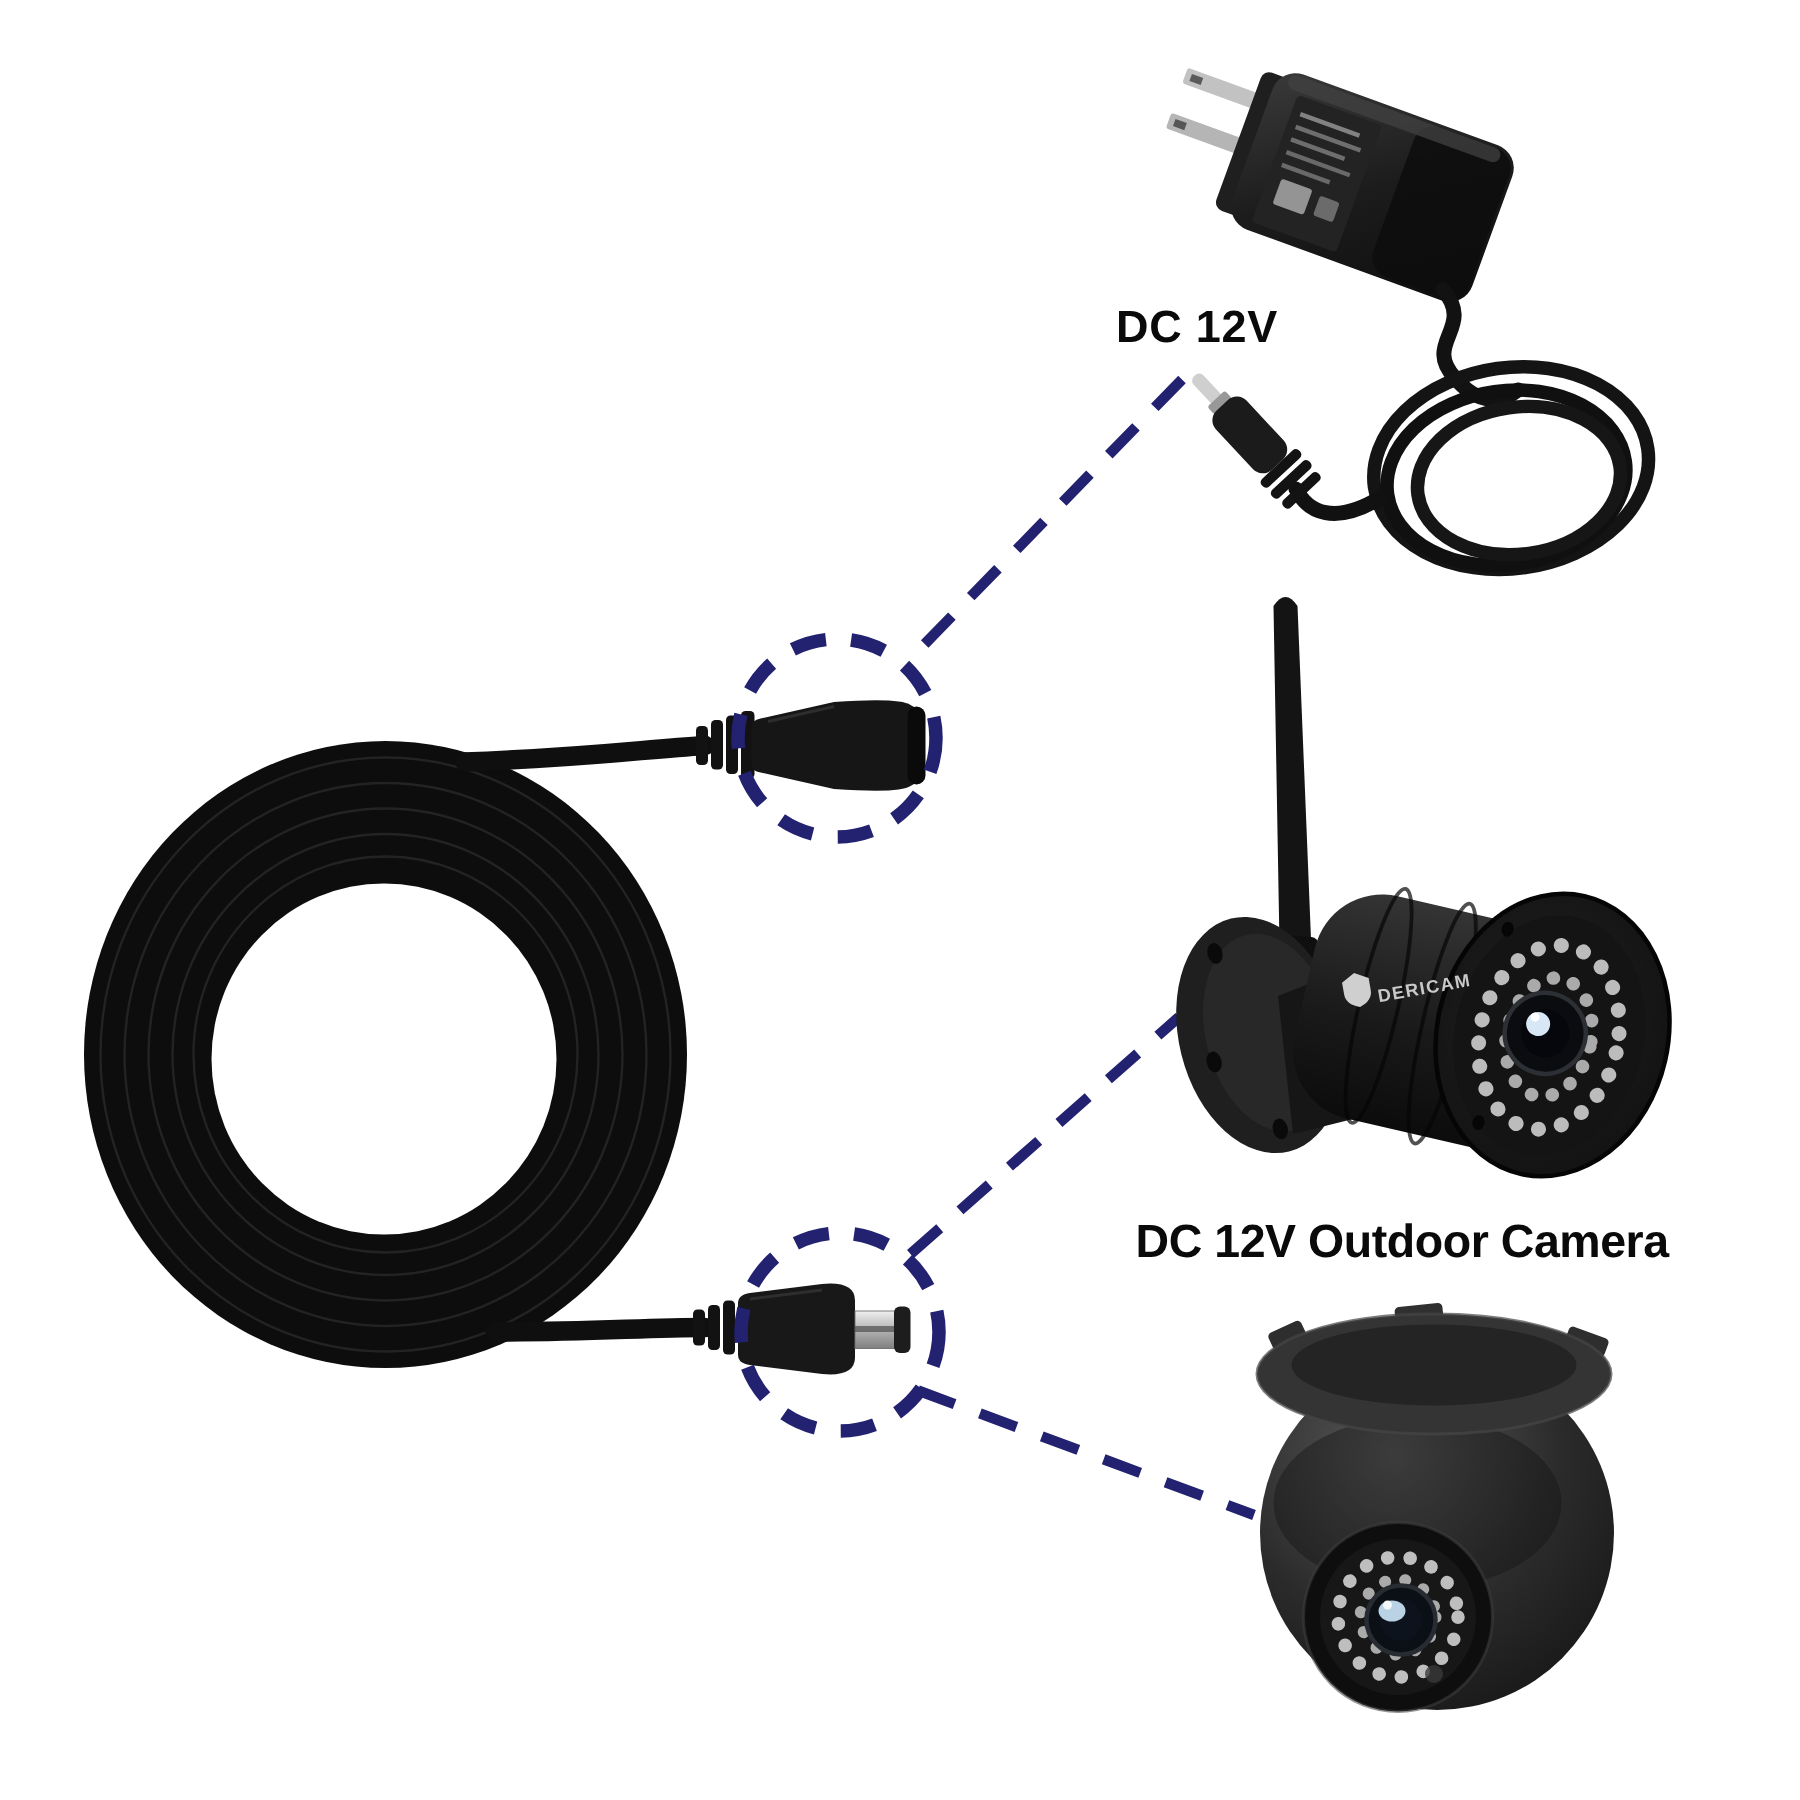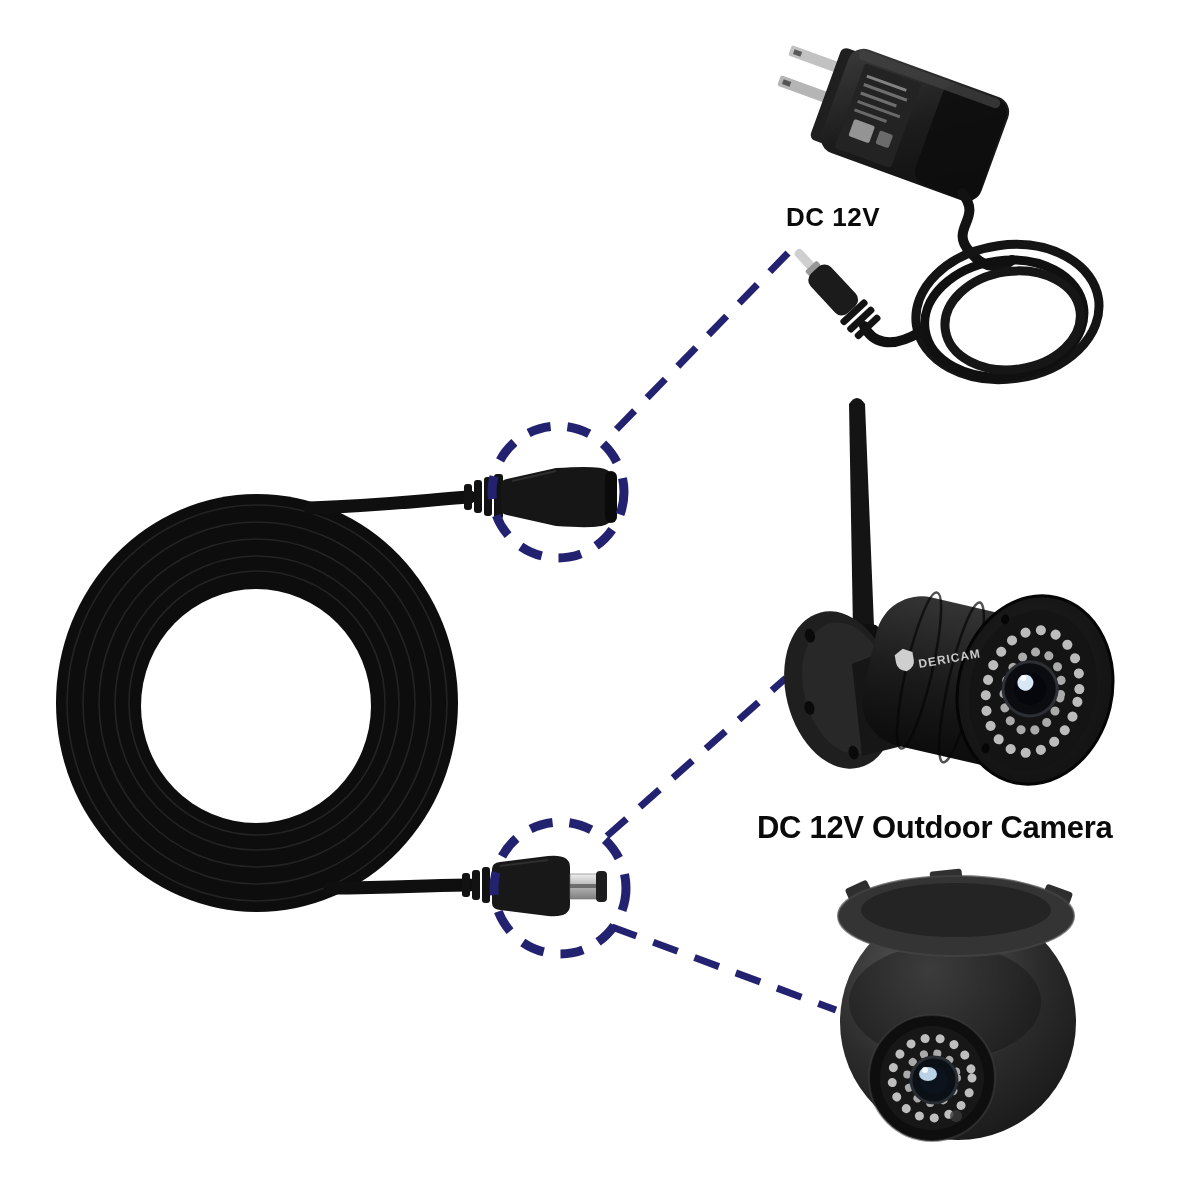--- a/index.html
+++ b/index.html
@@ -4,21 +4,21 @@
 <style>
   html,body{margin:0;padding:0;background:#ffffff;}
   .canvas{
     position:relative;width:1200px;height:1200px;background:#ffffff;
     font-family:"Liberation Sans", sans-serif;overflow:hidden;
   }
   .canvas svg{position:absolute;left:0;top:0;}
   .label{
     position:absolute;color:#0a0a0a;font-weight:700;white-space:nowrap;
   }
-  .label-adapter{left:786px;top:202px;font-size:26px;letter-spacing:0.5px;}
+  .label-adapter{left:744px;top:202px;font-size:30px;letter-spacing:0.5px;}
   .label-camera{left:757px;top:810px;font-size:31px;letter-spacing:-0.3px;text-align:right;}
 </style>
 </head>
 <body>
 
 <div class="canvas">
 
 <svg width="1200" height="1200" viewBox="0 0 1200 1200">
   <defs>
     <linearGradient id="gAdapter" x1="0" y1="0" x2="1" y2="1">

